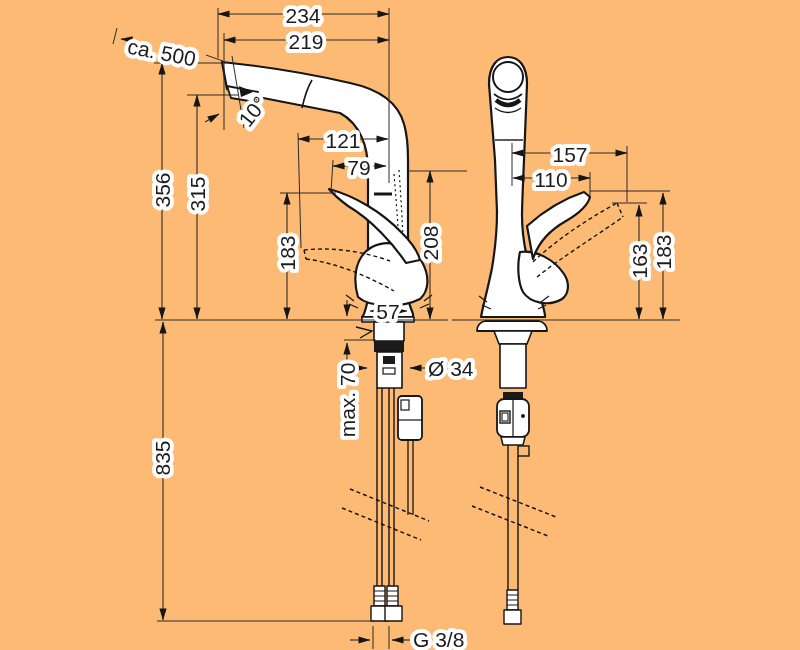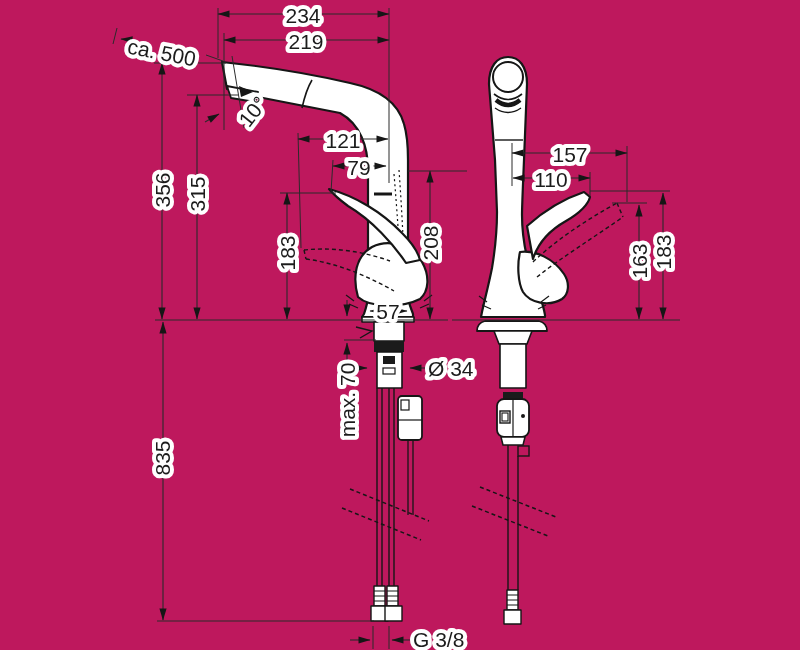--- a/index.html
+++ b/index.html
@@ -1,16 +1,16 @@
 <!DOCTYPE html>
 <html><head>
 <meta charset="utf-8">
 <style>
   html,body{margin:0;padding:0;background:#fff;}
-  .sheet{width:800px;height:650px;background:#be185d;position:relative;overflow:hidden;}
+  .sheet{width:800px;height:650px;background:#fdba74;position:relative;overflow:hidden;}
   svg{display:block;}
   text{font-family:"Liberation Sans","DejaVu Sans",sans-serif;fill:#1c1c1c;}
   .dim-text{font-size:21px;paint-order:stroke;stroke:#ffffff;stroke-width:8px;stroke-linejoin:round;}
   .outline{fill:#ffffff;stroke:#161616;stroke-width:2.2;stroke-linejoin:round;}
   .thin{fill:none;stroke:#161616;stroke-width:1.6;}
   .dimline{stroke:#2b2b2b;stroke-width:1.1;fill:none;}
   .refline{stroke:#2b2b2b;stroke-width:1;fill:none;}
   .dashed{stroke-dasharray:4 3;}
   .dotted{stroke-dasharray:2 3;}
 </style>

